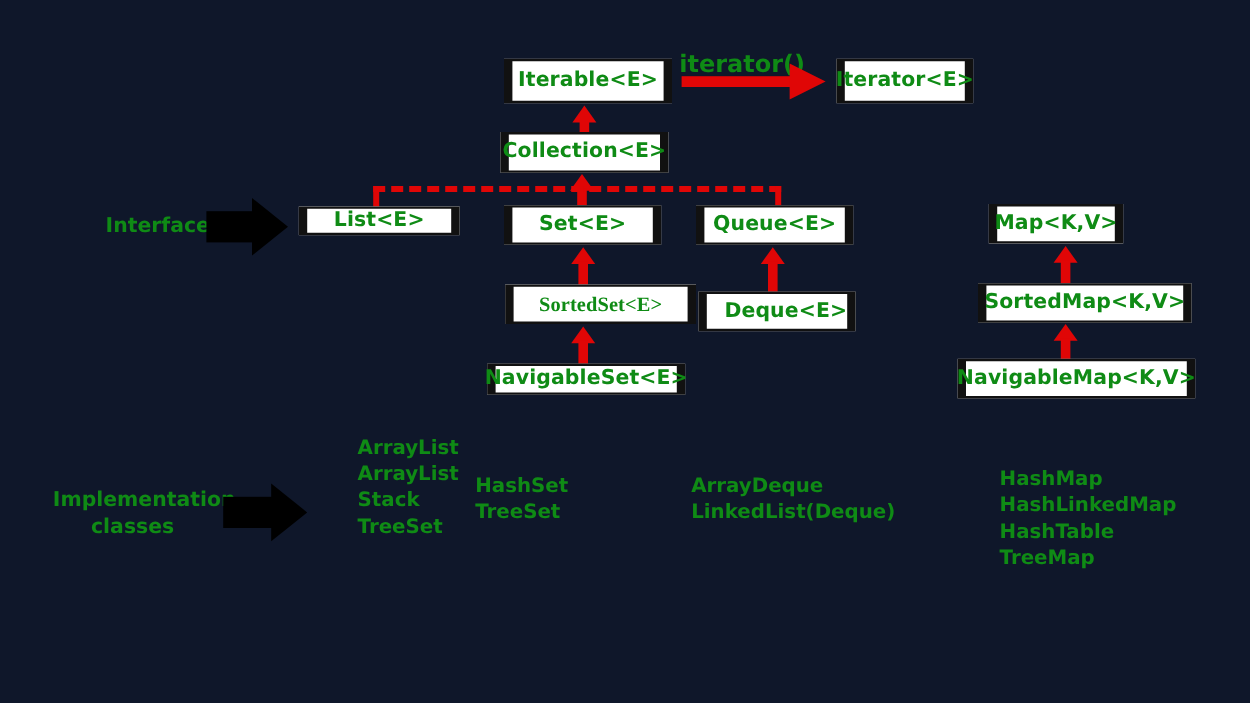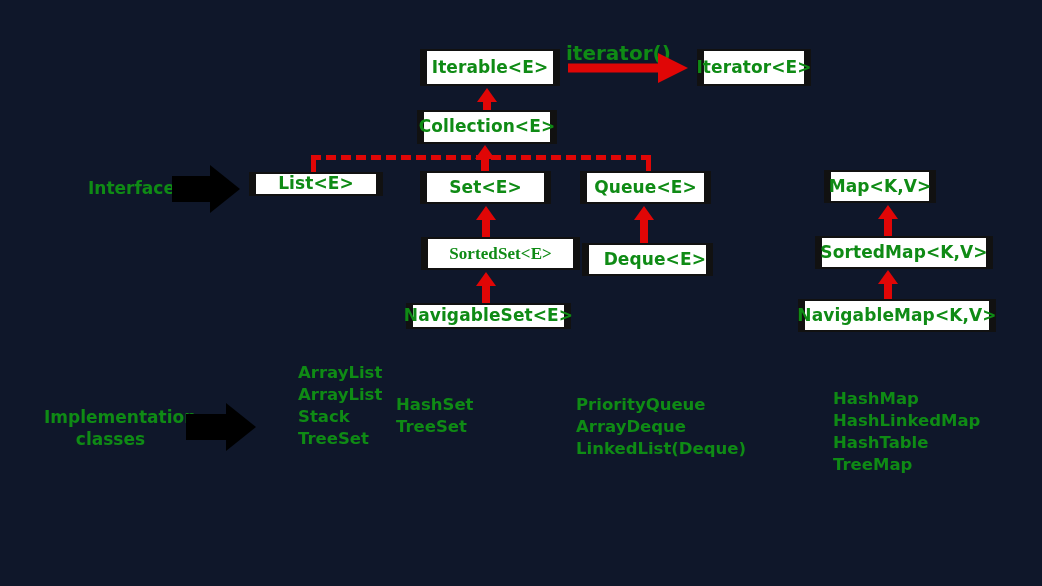--- a/index.html
+++ b/index.html
@@ -270,21 +270,20 @@
     <div>Stack</div>
     <div>TreeSet</div>
   </div>
 
   <div class="impl-col" style="left:396px; top:394px;">
     <div>HashSet</div>
     <div>TreeSet</div>
   </div>
 
   <div class="impl-col" style="left:576px; top:394px;">
-    <div>PriorityQueue</div>
     <div>ArrayDeque</div>
     <div>LinkedList(Deque)</div>
   </div>
 
   <div class="impl-col" style="left:833px; top:388px;">
     <div>HashMap</div>
     <div>HashLinkedMap</div>
     <div>HashTable</div>
     <div>TreeMap</div>
   </div>

